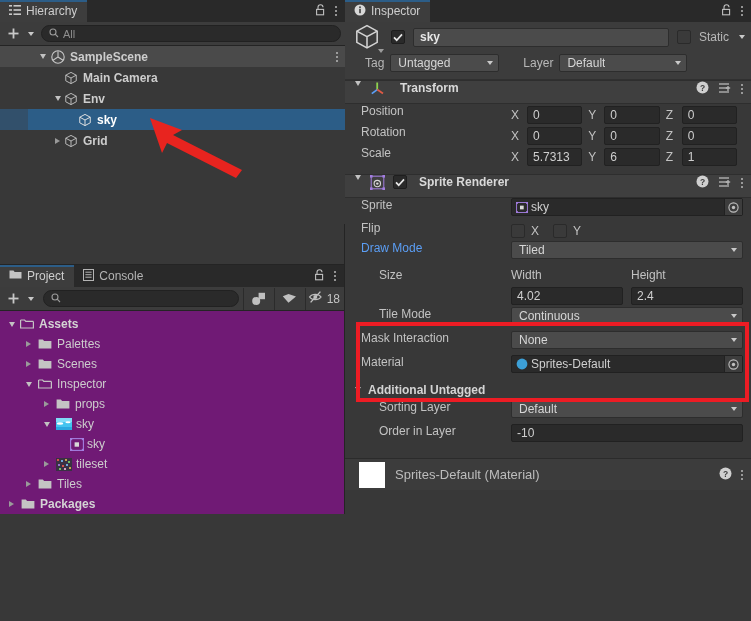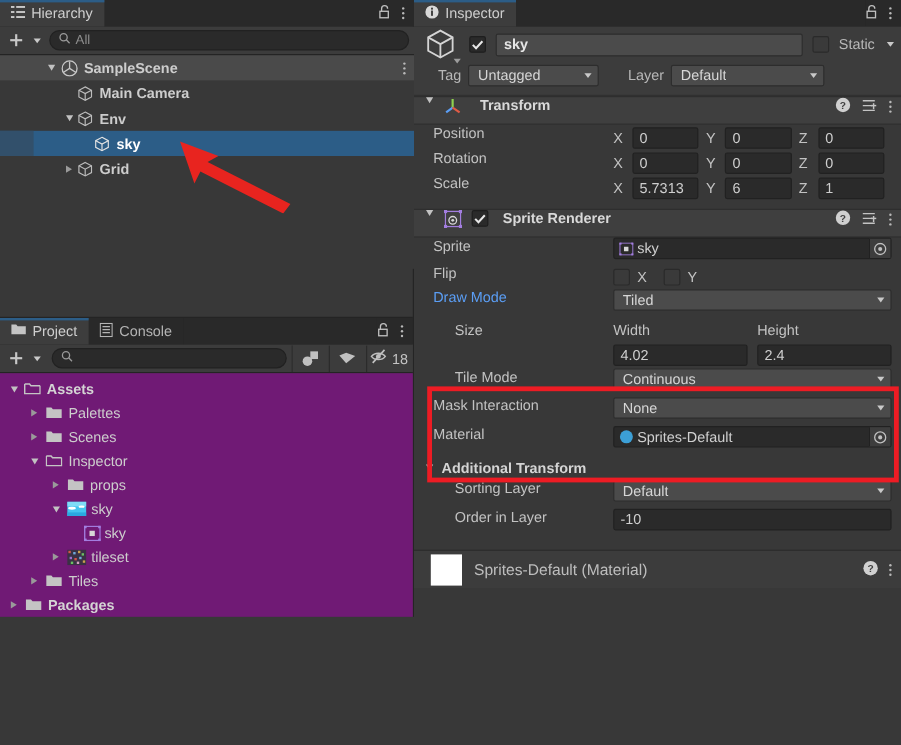--- a/index.html
+++ b/index.html
@@ -836,21 +836,21 @@
             <svg width="11" height="11" viewBox="0 0 11 11">
               <circle cx="5.5" cy="5.5" r="4.6" fill="none" stroke="#c0c0c0" stroke-width="1.1"></circle>
               <circle cx="5.5" cy="5.5" r="1.7" fill="#c0c0c0"></circle>
             </svg>
           </span>
         </span>
       </div>
 
       <div class="foldout">
         <span class="arrow-d"></span>
-        <span>Additional Transform</span>
+        <span>Additional Untagged</span>
       </div>
 
       <div class="row" style="height:24px">
         <span class="rlbl ind">Sorting Layer</span>
         <span class="ddwrap">
           <span class="dd" style="display:flex">
             <span class="cap">Default</span>
             <span class="caret sm"></span>
           </span>
         </span>

